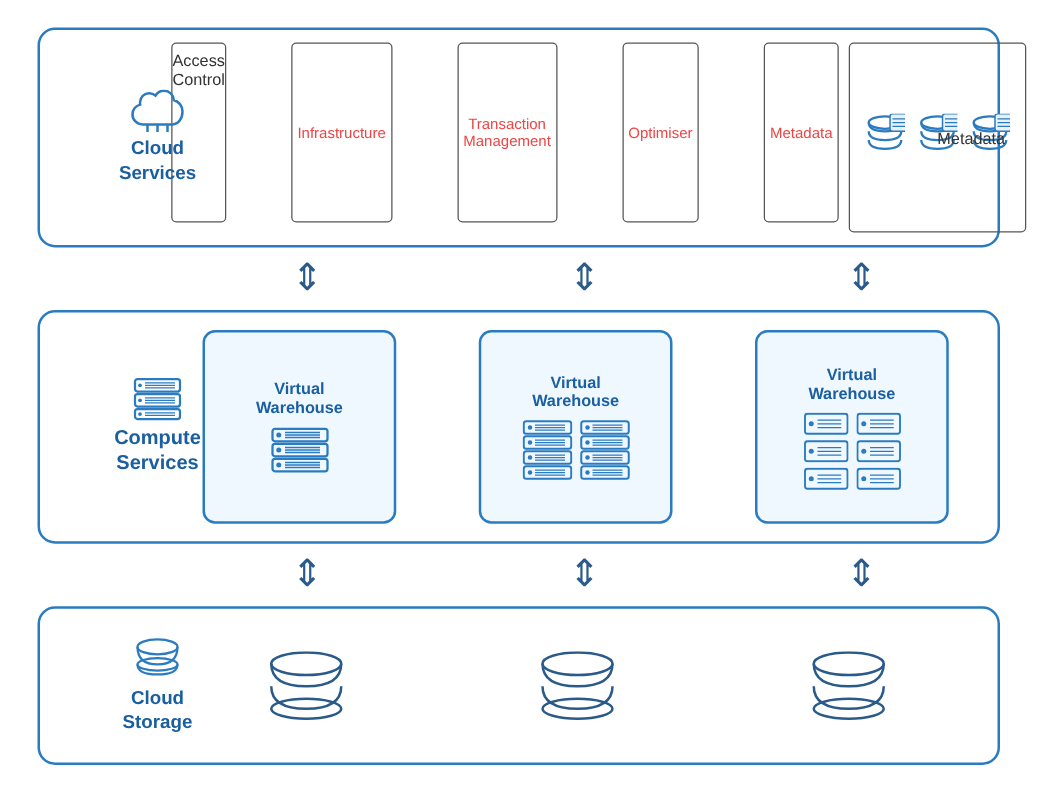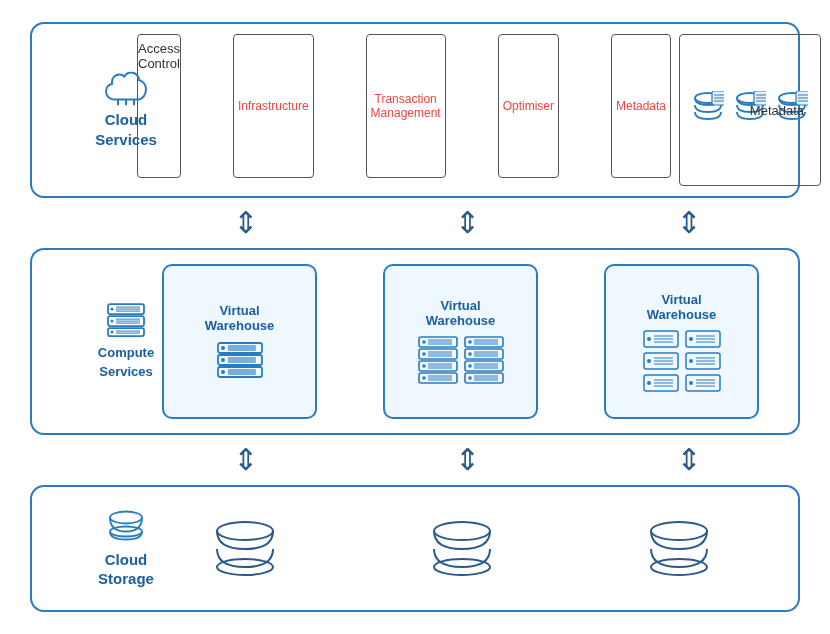--- a/index.html
+++ b/index.html
@@ -267,21 +267,21 @@
         <rect x="2" y="14" width="36" height="10" rx="2" stroke="#2a7bbf" stroke-width="1.8" fill="none"></rect>
         <circle cx="6" cy="19" r="1.5" fill="#2a7bbf"></circle>
         <line x1="10" y1="17" x2="34" y2="17" stroke="#2a7bbf" stroke-width="1"></line>
         <line x1="10" y1="19" x2="34" y2="19" stroke="#2a7bbf" stroke-width="1"></line>
         <line x1="10" y1="21" x2="34" y2="21" stroke="#2a7bbf" stroke-width="1"></line>
         <rect x="2" y="26" width="36" height="8" rx="2" stroke="#2a7bbf" stroke-width="1.8" fill="none"></rect>
         <circle cx="6" cy="30" r="1.5" fill="#2a7bbf"></circle>
         <line x1="10" y1="29" x2="34" y2="29" stroke="#2a7bbf" stroke-width="1"></line>
         <line x1="10" y1="31" x2="34" y2="31" stroke="#2a7bbf" stroke-width="1"></line>
       </svg>
-      <span style="white-space:pre-line; font-size:13px; font-weight:bold; color:#1a5fa0;">Compute<br>Services</span>
+      <span style="white-space:pre-line; font-size:16px; font-weight:bold; color:#1a5fa0;">Compute<br>Services</span>
     </div>
 
     <div class="warehouses-row">
 
       <div class="warehouse-box">
         <div class="warehouse-label">Virtual<br>Warehouse</div>
         <svg width="48" height="40" viewBox="0 0 48 40" fill="none">
           <rect x="2" y="2" width="44" height="10" rx="2" stroke="#2a7bbf" stroke-width="1.8" fill="none"></rect>
           <circle cx="7" cy="7" r="2" fill="#2a7bbf"></circle>
           <line x1="12" y1="5" x2="40" y2="5" stroke="#2a7bbf" stroke-width="1.2"></line>

